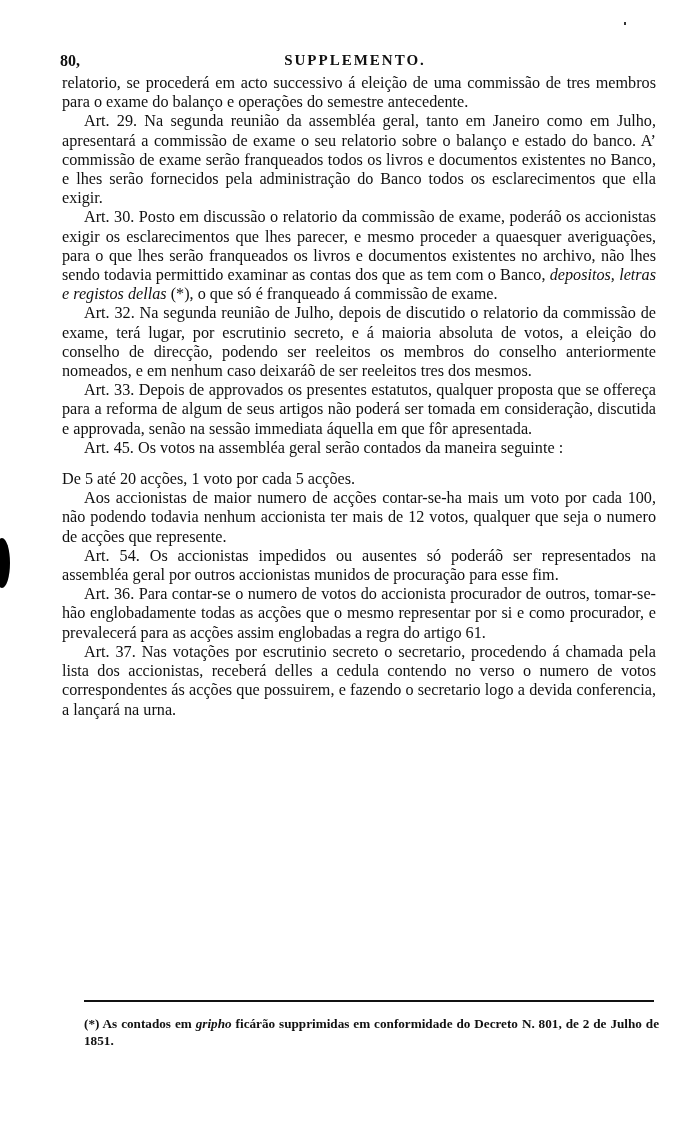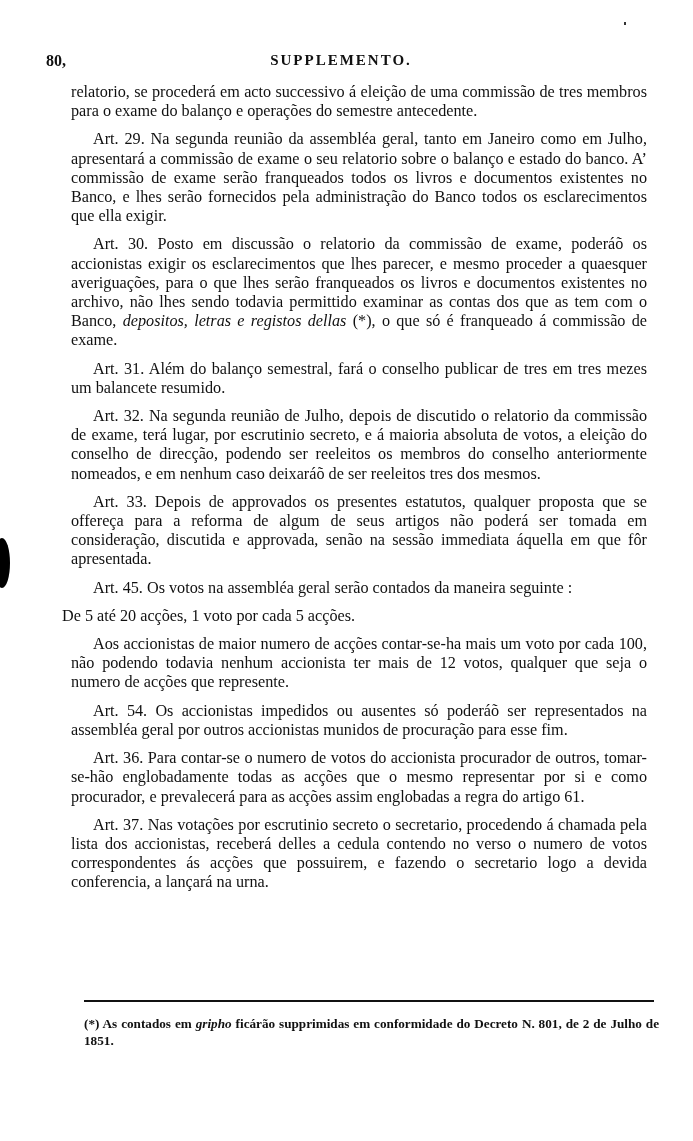--- a/index.html
+++ b/index.html
@@ -1,29 +1,29 @@
 <!DOCTYPE html>
 <html><head>
 <meta charset="utf-8">
 <style>
   html, body { margin: 0; padding: 0; background: #ffffff; }
   body { width: 693px; height: 1141px; position: relative; overflow: hidden;
          font-family: "Liberation Serif", "DejaVu Serif", serif; color: #111; }
   .page { position: absolute; left: 0; top: 0; width: 693px; height: 1141px; }
-  .header { position: absolute; top: 52px; left: 46px; width: 590px; height: 22px; font-family: Liberation Serif, serif; }
+  .header { position: absolute; top: 52px; left: 60px; width: 590px; height: 22px; font-family: Liberation Serif, serif; }
   .page-num { position: absolute; left: 0; top: 0; font-weight: bold; font-size: 16px; }
   .running-head { position: absolute; left: 0; right: 0; text-align: center; top: 0;
                   font-weight: bold; font-size: 15px; letter-spacing: 2px; }
   .body { position: absolute; top: 74px; left: 62px; width: 594px; font-size: 16.2px;
           line-height: 19.2px; text-align: justify; }
-  .body p { margin: 9px; }
+  .body p { margin: 0; }
   .body p.art { text-indent: 22px; }
   .body p.cont { text-indent: 0; }
   .art-label { }
-  .table-line { display: block; }
+  .table-line { display: block; margin-top: 12px; }
   .table-line .c1 { display: inline-block; width: 120px; }
   .i2 { padding-left: 18px; }
   em { font-style: italic; }
   .rule { position: absolute; left: 84px; width: 570px; top: 1000px; height: 0;
           border-top: 2px solid #111; }
   .footnote { position: absolute; top: 1015px; left: 84px; width: 575px; font-size: 13.2px;
               line-height: 17px; font-weight: bold; text-align: justify; }
   .footnote em { font-weight: bold; }
   .edge-mark { position: absolute; left: -6px; top: 538px; width: 16px; height: 50px;
                border-radius: 50%; background: #000; }
@@ -41,21 +41,20 @@
     <span class="running-head">SUPPLEMENTO.</span>
   </div>
 
   <div class="body">
     <p class="cont"><span>relatorio, se procederá em acto successivo á eleição de uma commissão de tres membros para o exame do balanço e operações do semestre antecedente.</span></p>
 
     <p class="art"><span class="art-label">Art. 29.</span> <span>Na segunda reunião da assembléa geral, tanto em Janeiro como em Julho, apresentará a commissão de exame o seu relatorio sobre o balanço e estado do banco. A’ commissão de exame serão franqueados todos os livros e documentos existentes no Banco, e lhes serão fornecidos pela administração do Banco todos os esclarecimentos que ella exigir.</span></p>
 
     <p class="art"><span class="art-label">Art. 30.</span> <span>Posto em discussão o relatorio da commissão de exame, poderáõ os accionistas exigir os esclarecimentos que lhes parecer, e mesmo proceder a quaesquer averiguações, para o que lhes serão franqueados os livros e documentos existentes no archivo, não lhes sendo todavia permittido examinar as contas dos que as tem com o Banco,</span> <em>depositos, letras e registos dellas</em> <span>(*), o que só é franqueado á commissão de exame.</span></p>
 
-    <p class="art"><span class="art-label">Art. 31.</span> <span>Além do balanço semestral, fará o conselho publicar de tres em tres mezes um balancete resumido.</span></p>
 
     <p class="art"><span class="art-label">Art. 32.</span> <span>Na segunda reunião de Julho, depois de discutido o relatorio da commissão de exame, terá lugar, por escrutinio secreto, e á maioria absoluta de votos, a eleição do conselho de direcção, podendo ser reeleitos os membros do conselho anteriormente nomeados, e em nenhum caso deixaráõ de ser reeleitos tres dos mesmos.</span></p>
 
     <p class="art"><span class="art-label">Art. 33.</span> <span>Depois de approvados os presentes estatutos, qualquer proposta que se offereça para a reforma de algum de seus artigos não poderá ser tomada em consideração, discutida e approvada, senão na sessão immediata áquella em que fôr apresentada.</span></p>
 
     <p class="art"><span class="art-label">Art. 45.</span> <span>Os votos na assembléa geral serão contados da maneira seguinte :</span></p>
 
     <div>
       <span class="table-line"><span>De 5 até 20 acções,</span> <span>1 voto por cada 5 acções.</span></span>
     </div>

